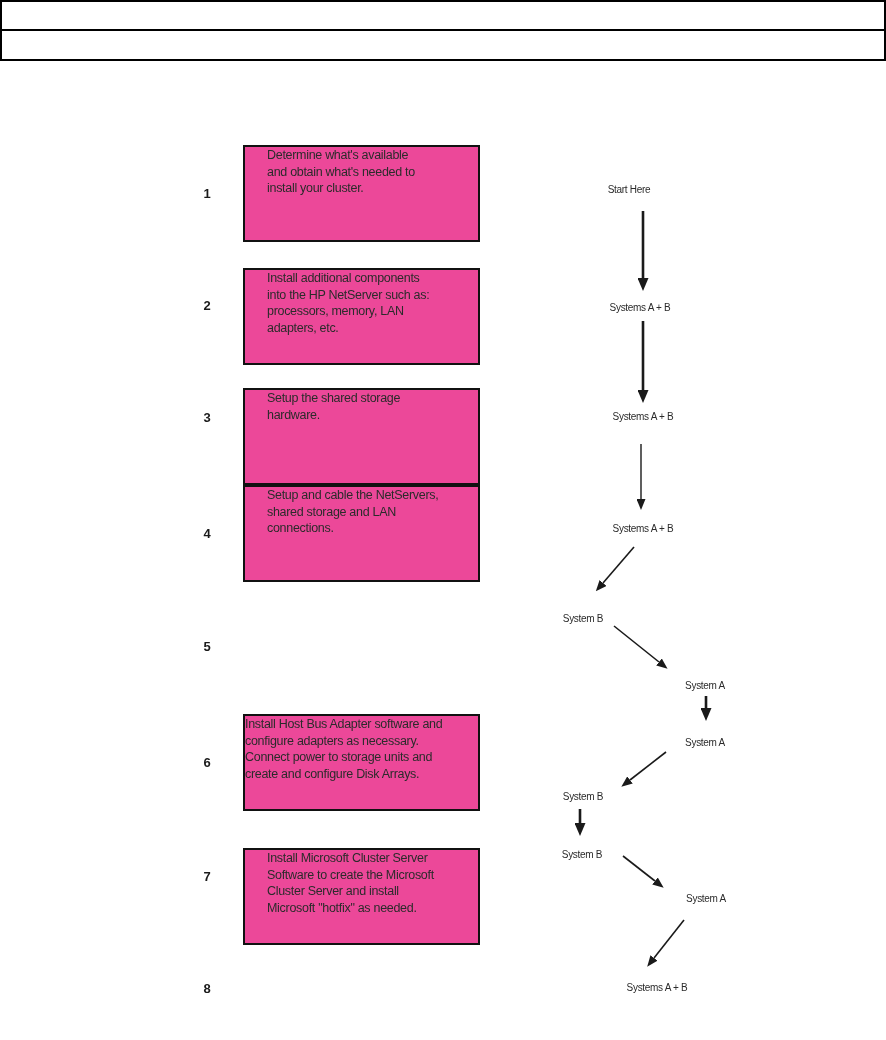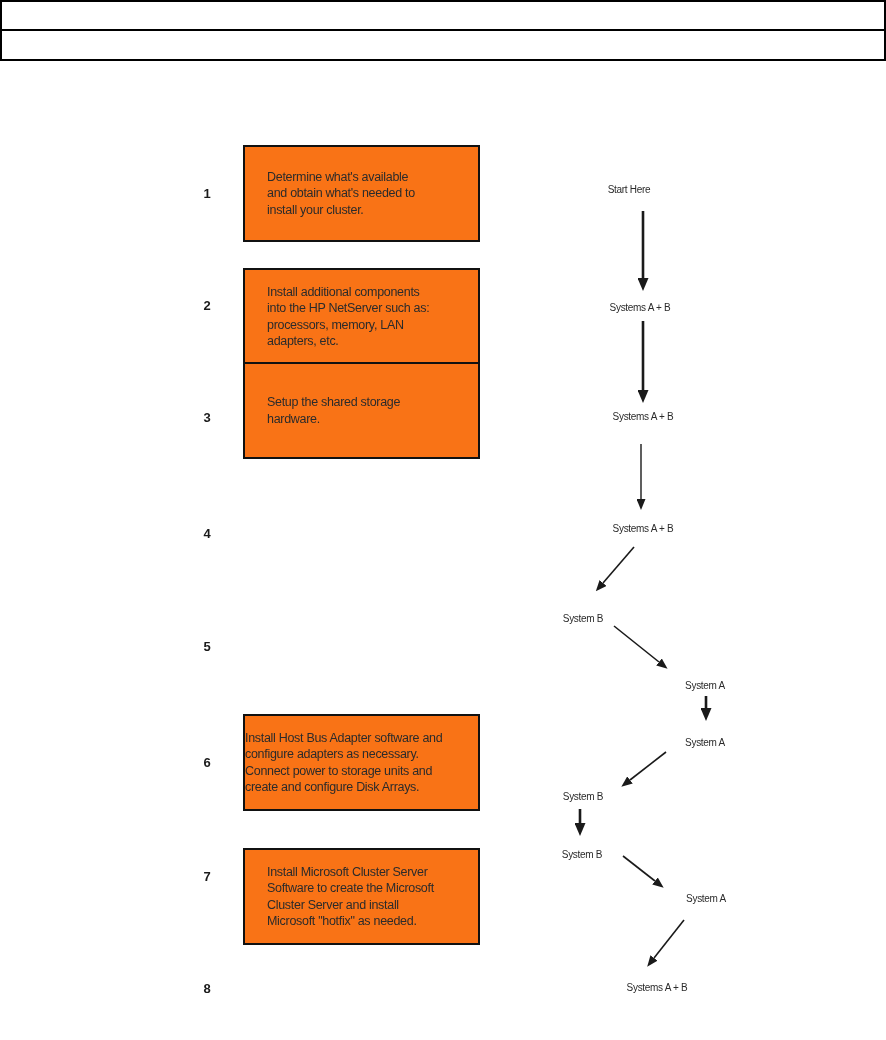--- a/index.html
+++ b/index.html
@@ -16,22 +16,22 @@
   .header-row-bottom{height:28px;}
   
   .step-number{
     position:absolute;left:193px;width:28px;height:97px;
     display:flex;align-items:center;justify-content:center;
     font-size:13px;font-weight:bold;color:#1a1a1a;letter-spacing:-0.2px;
   }
   
   .step-box{
     position:absolute;left:243px;width:237px;height:97px;
-    border:2px solid #111;box-sizing:border-box;background:#f97316;
-    display:flex;align-items:center;
+    border:2px solid #111;box-sizing:border-box;background:#ec4899;
+    display:flex;
   }
   .step-text{
     padding-left:22px;padding-right:4px;
     font-size:12.5px;line-height:16.5px;letter-spacing:-0.3px;color:#2b2b2b;
     white-space:pre;
   }
   .step-box.tight .step-text{padding-left:0;}
   
   .flow-label{
     position:absolute;transform:translate(-50%,-50%);
@@ -66,23 +66,28 @@
     <div class="step-text">Determine what's available
 and obtain what's needed to
 install your cluster.</div>
   </div>
   <div class="step-box" style="top:268px">
     <div class="step-text">Install additional components
 into the HP NetServer such as:
 processors, memory, LAN
 adapters, etc.</div>
   </div>
-  <div class="step-box" style="top:362px">
+  <div class="step-box" style="top:388px">
     <div class="step-text">Setup the shared storage
 hardware.</div>
+  </div>
+  <div class="step-box" style="top:485px">
+    <div class="step-text">Setup and cable the NetServers,
+shared storage and LAN
+connections.</div>
   </div>
   <div class="step-box tight" style="top:714px">
     <div class="step-text">Install Host Bus Adapter software and
 configure adapters as necessary.
 Connect power to storage units and
 create and configure Disk Arrays.</div>
   </div>
   <div class="step-box" style="top:848px">
     <div class="step-text">Install Microsoft Cluster Server
 Software to create the Microsoft

